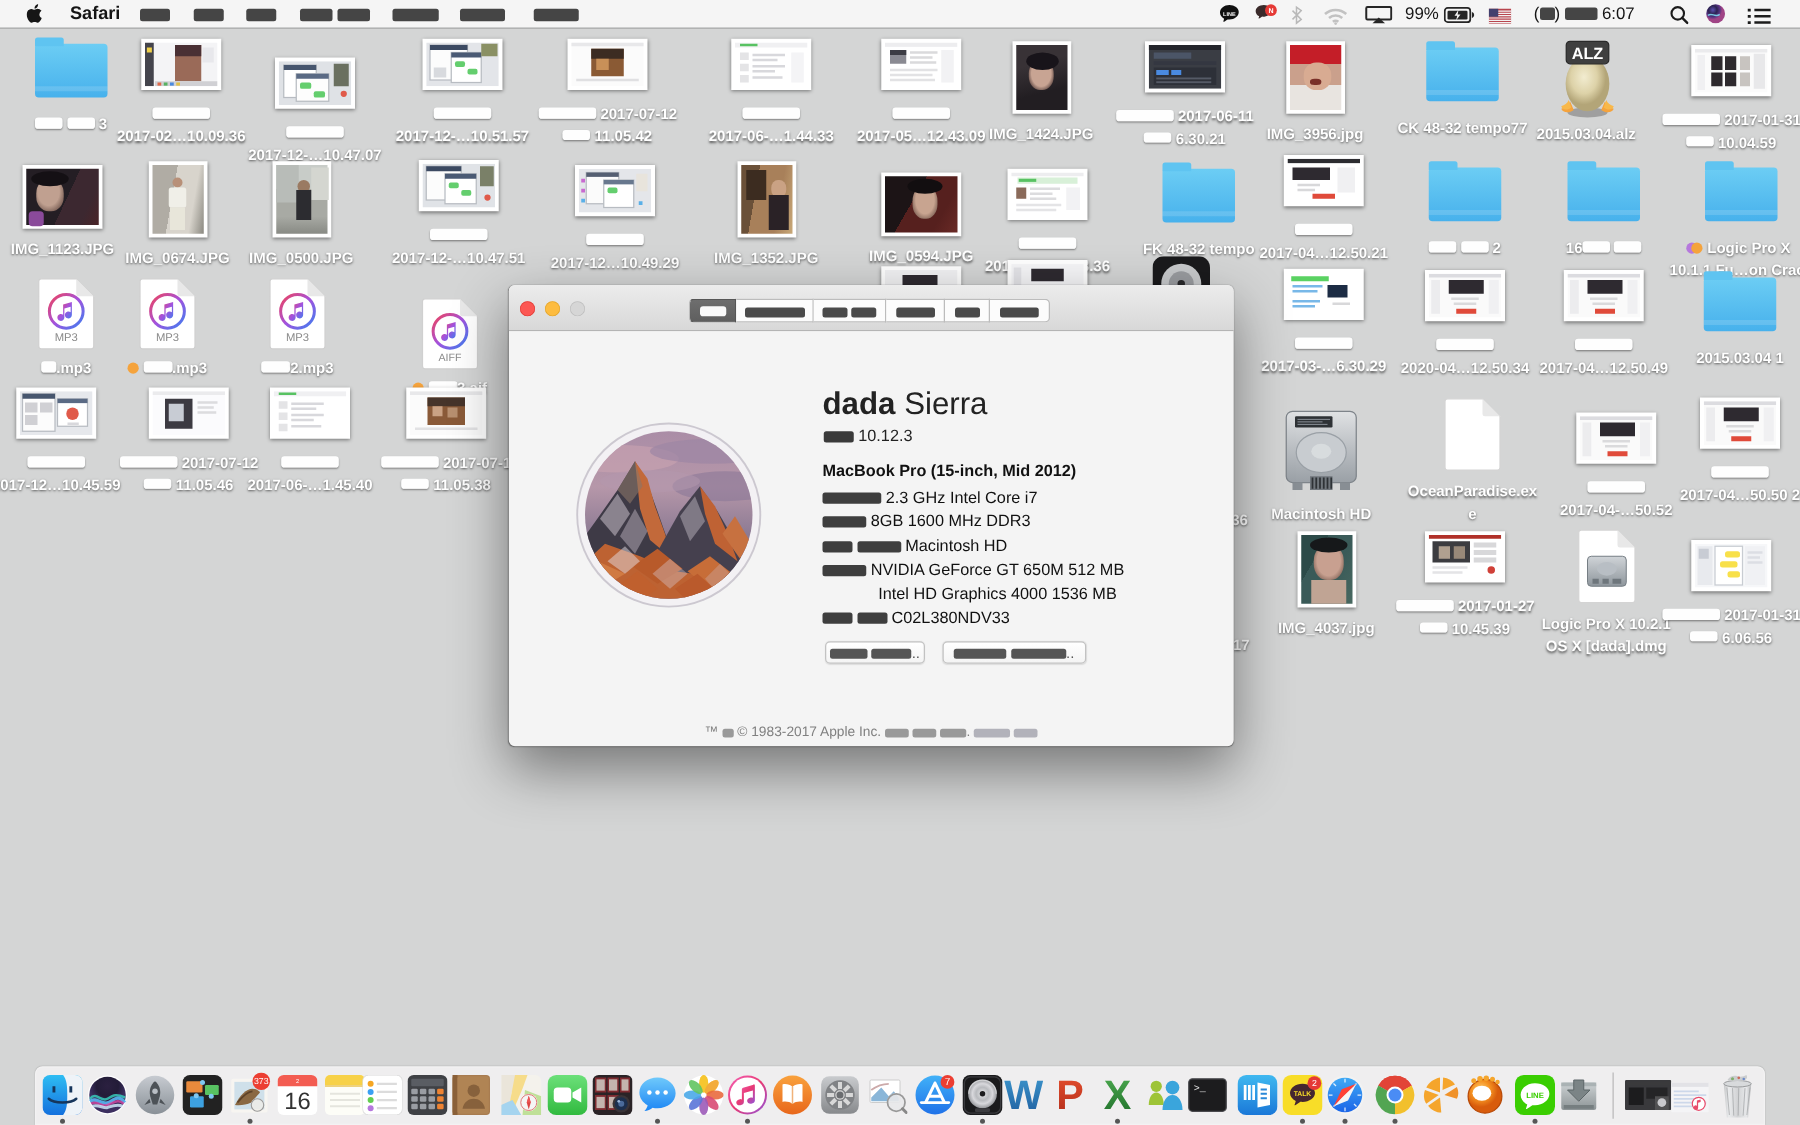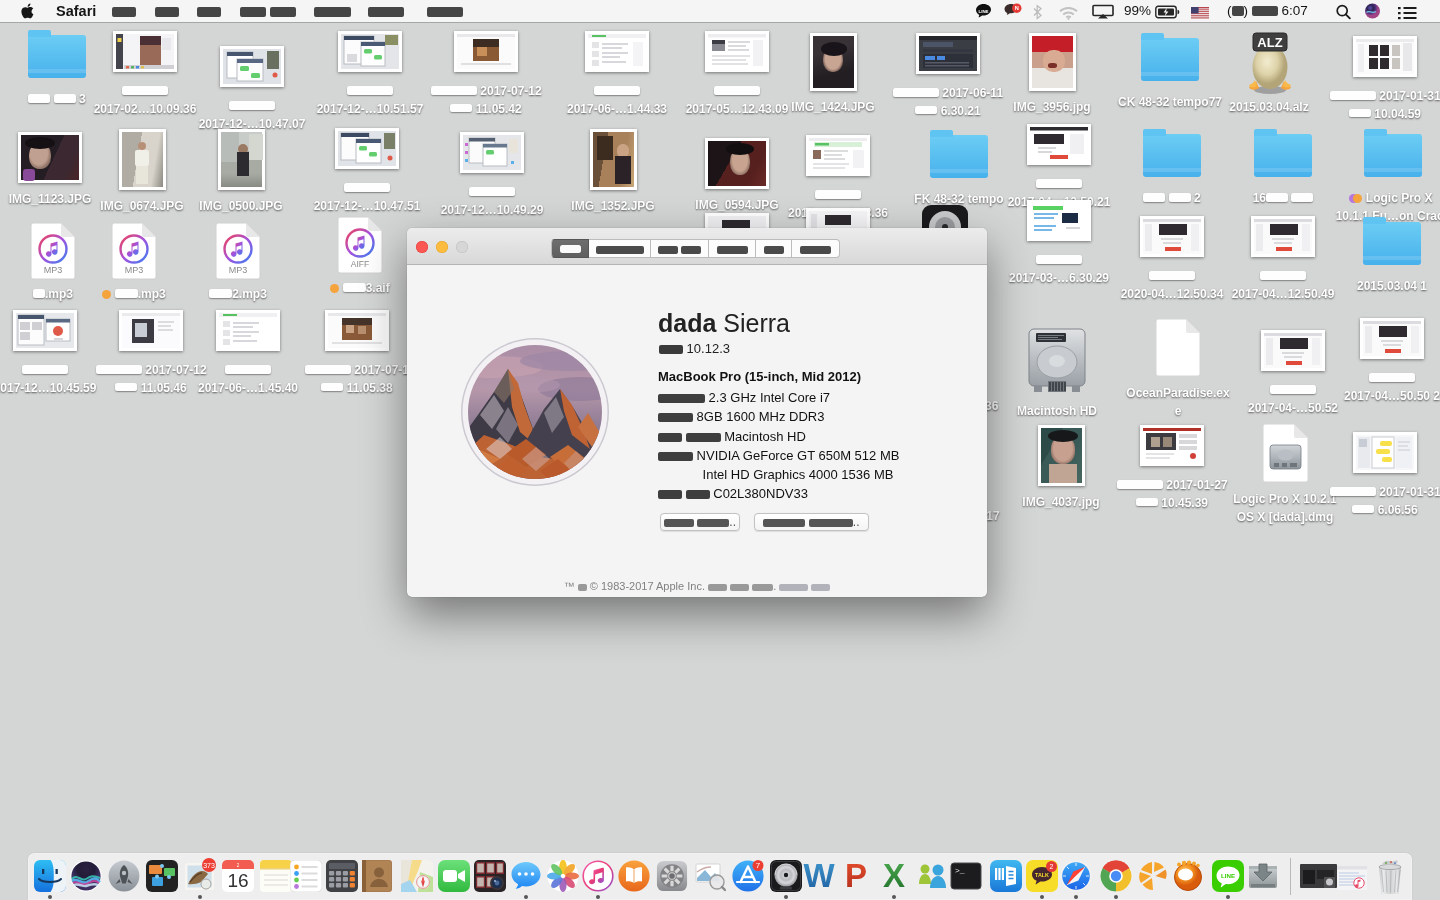--- a/index.html
+++ b/index.html
@@ -553,33 +553,33 @@
       <svg width="46" height="58" style="display:block;margin:0 auto" viewBox="0 0 46 58">
         <path d="M1 3a2 2 0 012-2h28l14 14v40a2 2 0 01-2 2H3a2 2 0 01-2-2z" fill="#fff"></path>
         <path d="M1 3a2 2 0 012-2h28l14 14v40a2 2 0 01-2 2H3a2 2 0 01-2-2z" fill="none" stroke="#d0d0d0" stroke-width="1"></path>
         <path d="M31 1l14 14H33a2 2 0 01-2-2z" fill="#e8e8e8"></path>
         <circle cx="23" cy="27" r="13.5" fill="#fff" stroke="url(#mgr)" stroke-width="2.4"></circle>
         <path d="M27.5 19.5l-7 2v8.3a2.8 2.8 0 101 2.2v-7.3l5-1.4v4.5a2.8 2.8 0 101 2.2z" fill="url(#mgr)"></path>
         <text x="23" y="51" text-anchor="middle" font-size="9" fill="#8a8a8a" font-family="Liberation Sans">MP3</text>
       </svg>
       <div class="lb" style="margin-top:6px"><span class="kw" style="width:23px"></span>2.mp3</div>
     </div>
-<div class="di" style="left:305px;top:216px;width:110px">
+<div class="di" style="left:305px;top:238px;width:110px">
       <svg width="46" height="58" style="display:block;margin:0 auto" viewBox="0 0 46 58">
         <path d="M1 3a2 2 0 012-2h28l14 14v40a2 2 0 01-2 2H3a2 2 0 01-2-2z" fill="#fff"></path>
         <path d="M1 3a2 2 0 012-2h28l14 14v40a2 2 0 01-2 2H3a2 2 0 01-2-2z" fill="none" stroke="#d0d0d0" stroke-width="1"></path>
         <path d="M31 1l14 14H33a2 2 0 01-2-2z" fill="#e8e8e8"></path>
         <circle cx="23" cy="27" r="13.5" fill="#fff" stroke="url(#mgr)" stroke-width="2.4"></circle>
         <path d="M27.5 19.5l-7 2v8.3a2.8 2.8 0 101 2.2v-7.3l5-1.4v4.5a2.8 2.8 0 101 2.2z" fill="url(#mgr)"></path>
         <text x="23" y="51" text-anchor="middle" font-size="8.5" fill="#8a8a8a" font-family="Liberation Sans">AIFF</text>
       </svg>
       <div class="lb" style="margin-top:6px"><span class="tag" style="background:#f5a33c"></span> <span class="kw" style="width:23px"></span>3.aif</div>
     </div>
 
-<div class="di" style="left:1004px;top:200px;width:110px">
+<div class="di" style="left:1004px;top:215px;width:110px">
       <div class="shot">
         <svg width="58" height="35" style="position:absolute;left:3px;top:3px">
           <rect width="58" height="35" fill="#fff"></rect>
           <rect x="3" y="3" width="30" height="4" fill="#5ad262"></rect>
           <g fill="#78b8e8">
             <rect x="4" y="10" width="24" height="2"></rect>
             <rect x="4" y="14" width="20" height="2"></rect>
             <rect x="4" y="22" width="22" height="2"></rect>
             <rect x="4" y="26" width="18" height="2"></rect>
           </g>
@@ -879,21 +879,21 @@
             <rect x="42" y="14" width="12" height="2"></rect>
           </g>
         </svg>
       </div>
       <div class="lb" style="margin-top:11px">
         <div><span class="kw" style="width:46px"></span> 2017-01-31</div>
         <div><span class="kw" style="width:22px"></span> 6.06.56</div>
       </div>
     </div>
 
-<div class="lb" style="position:absolute;left:985px;top:398px">36</div>
+<div class="lb" style="position:absolute;left:985px;top:408px">36</div>
 <div class="lb" style="position:absolute;left:983px;top:508px">.17</div>
 </div>
 <div id="win">
  <div id="titlebar">
   <div class="tl" style="left:9px;background:#fc5753;box-shadow:inset 0 0 0 .5px #de3d37"></div>
   <div class="tl" style="left:29px;background:#fdbc40;box-shadow:inset 0 0 0 .5px #e0a42e"></div>
   <div class="tl" style="left:49px;background:#d6d6d6;box-shadow:inset 0 0 0 .5px #bdbdbd"></div>
   <div id="segs">
    <div class="sg sel" style="width:38px"><span class="kw" style="width:21px;height:8px;box-shadow:none"></span></div>
    <div class="sg" style="width:62px"><span class="kb" style="width:48px;height:8px;background:#4a4a4a"></span></div>

